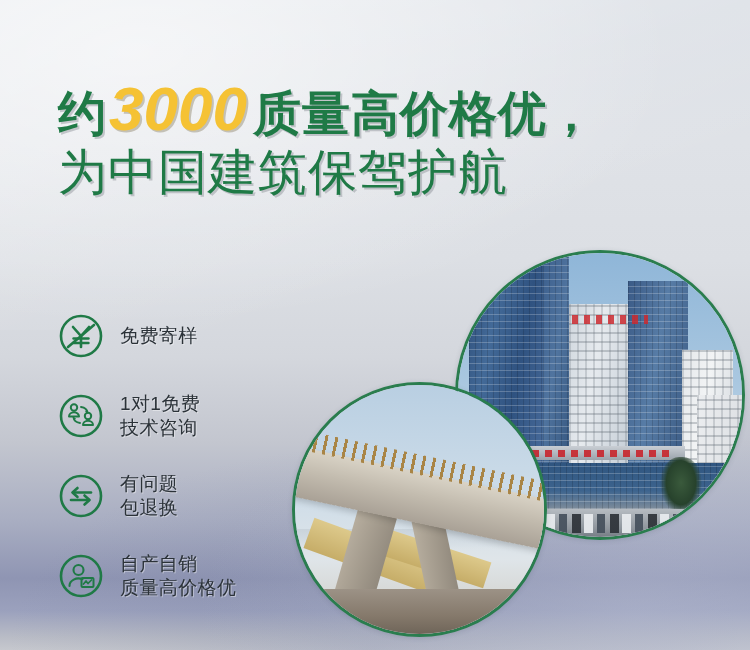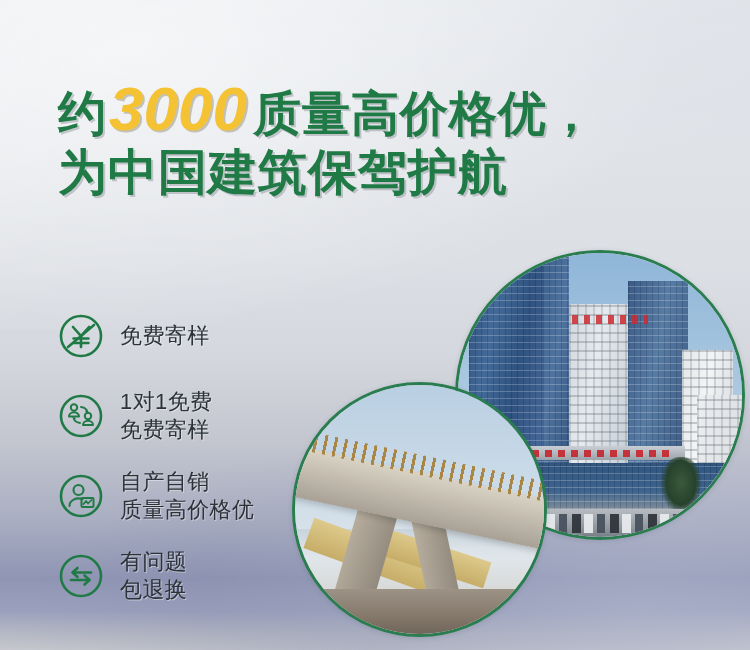--- a/index.html
+++ b/index.html
@@ -70,21 +70,21 @@
     font-style:italic;
     letter-spacing:0px;
     padding:0 6px 0 2px;
     vertical-align:baseline;
     text-shadow:2px 2px 0 rgba(130,120,90,.40);
   }
   .hl-line2 {
     margin-top:6px;
     color:#1f7a46;
     font-size:49px;
-    font-weight:bold;
+    font-weight:normal;
     letter-spacing:1px;
     line-height:1.08;
     white-space:nowrap;
     text-shadow:2px 2px 0 rgba(120,125,135,.38);
   }
 
   
   .subcopy {
     position:absolute;
     left:58px; top:212px;
@@ -110,21 +110,21 @@
   }
   .f-icon {
     width:46px; height:46px;
     flex:0 0 46px;
     margin-right:16px;
     display:block;
   }
   .f-icon svg { display:block; width:46px; height:46px; }
   .f-label {
     color:#2b3238;
-    font-size:22px;
+    font-size:19px;
     line-height:1.28;
     letter-spacing:.4px;
     white-space:pre-line;
     text-shadow:1px 1px 0 rgba(255,255,255,.4);
   }
 
   
   .photo {
     position:absolute;
     border-radius:50%;
@@ -288,51 +288,51 @@
           <path d="M11 23.5 a5 4.3 0 0 1 10 0 z" fill="none" stroke="#1f7a46" stroke-width="2" stroke-linejoin="round"></path>
           <circle cx="30" cy="23" r="3.2" fill="none" stroke="#1f7a46" stroke-width="2"></circle>
           <path d="M25 32 a5 4.3 0 0 1 10 0 z" fill="none" stroke="#1f7a46" stroke-width="2" stroke-linejoin="round"></path>
           <path d="M23 14 q6 1 6.5 5.5" fill="none" stroke="#1f7a46" stroke-width="1.9" stroke-linecap="round"></path>
           <path d="M27 18.5 l2.8 1.6 l-1.4 -3.2 z" fill="#1f7a46"></path>
           <path d="M22 30 q-6 -1 -6.5 -5.5" fill="none" stroke="#1f7a46" stroke-width="1.9" stroke-linecap="round"></path>
           <path d="M18 25.5 l-2.8 -1.6 l1.4 3.2 z" fill="#1f7a46"></path>
         </svg>
       </span>
       <span class="f-label">1对1免费
-免费寄样</span>
+技术咨询</span>
+    </div>
+
+    <div class="feature">
+      <span class="f-icon">
+        <svg viewBox="0 0 46 46" xmlns="http://www.w3.org/2000/svg">
+          <circle cx="23" cy="23" r="20" fill="none" stroke="#1f7a46" stroke-width="2.6"></circle>
+          <path d="M33 19.5 L15 19.5" fill="none" stroke="#1f7a46" stroke-width="2.6" stroke-linecap="round"></path>
+          <path d="M19.5 15 L14.5 19.5 L19.5 24" fill="none" stroke="#1f7a46" stroke-width="2.6" stroke-linecap="round" stroke-linejoin="round"></path>
+          <path d="M13 27 L31 27" fill="none" stroke="#1f7a46" stroke-width="2.6" stroke-linecap="round"></path>
+          <path d="M26.5 22.5 L31.5 27 L26.5 31.5" fill="none" stroke="#1f7a46" stroke-width="2.6" stroke-linecap="round" stroke-linejoin="round"></path>
+        </svg>
+      </span>
+      <span class="f-label">有问题
+包退换</span>
     </div>
 
     <div class="feature">
       <span class="f-icon">
         <svg viewBox="0 0 46 46" xmlns="http://www.w3.org/2000/svg">
           <circle cx="23" cy="23" r="20" fill="none" stroke="#1f7a46" stroke-width="2.6"></circle>
           <circle cx="20.5" cy="17" r="5" fill="none" stroke="#1f7a46" stroke-width="2.1"></circle>
           <path d="M11.5 33 a9 7.5 0 0 1 13 -6.8" fill="none" stroke="#1f7a46" stroke-width="2.1" stroke-linecap="round"></path>
           <rect x="23.5" y="25" width="12" height="9" fill="none" stroke="#1f7a46" stroke-width="2" rx="1"></rect>
           <path d="M25.5 31 L28 28 L30 30.5 L33.5 27" fill="none" stroke="#1f7a46" stroke-width="1.7" stroke-linecap="round" stroke-linejoin="round"></path>
         </svg>
       </span>
       <span class="f-label">自产自销
 质量高价格优</span>
     </div>
 
-    <div class="feature">
-      <span class="f-icon">
-        <svg viewBox="0 0 46 46" xmlns="http://www.w3.org/2000/svg">
-          <circle cx="23" cy="23" r="20" fill="none" stroke="#1f7a46" stroke-width="2.6"></circle>
-          <path d="M33 19.5 L15 19.5" fill="none" stroke="#1f7a46" stroke-width="2.6" stroke-linecap="round"></path>
-          <path d="M19.5 15 L14.5 19.5 L19.5 24" fill="none" stroke="#1f7a46" stroke-width="2.6" stroke-linecap="round" stroke-linejoin="round"></path>
-          <path d="M13 27 L31 27" fill="none" stroke="#1f7a46" stroke-width="2.6" stroke-linecap="round"></path>
-          <path d="M26.5 22.5 L31.5 27 L26.5 31.5" fill="none" stroke="#1f7a46" stroke-width="2.6" stroke-linecap="round" stroke-linejoin="round"></path>
-        </svg>
-      </span>
-      <span class="f-label">有问题
-包退换</span>
-    </div>
-
   </div>
 
   <div class="photo" id="photo-building">
     <div class="ph-inner">
       <div class="bsky"></div>
       <div class="tower t1">
           <div class="glassgrid"></div>
         </div>
       <div class="tower t2">
           <div class="glassgrid"></div>

